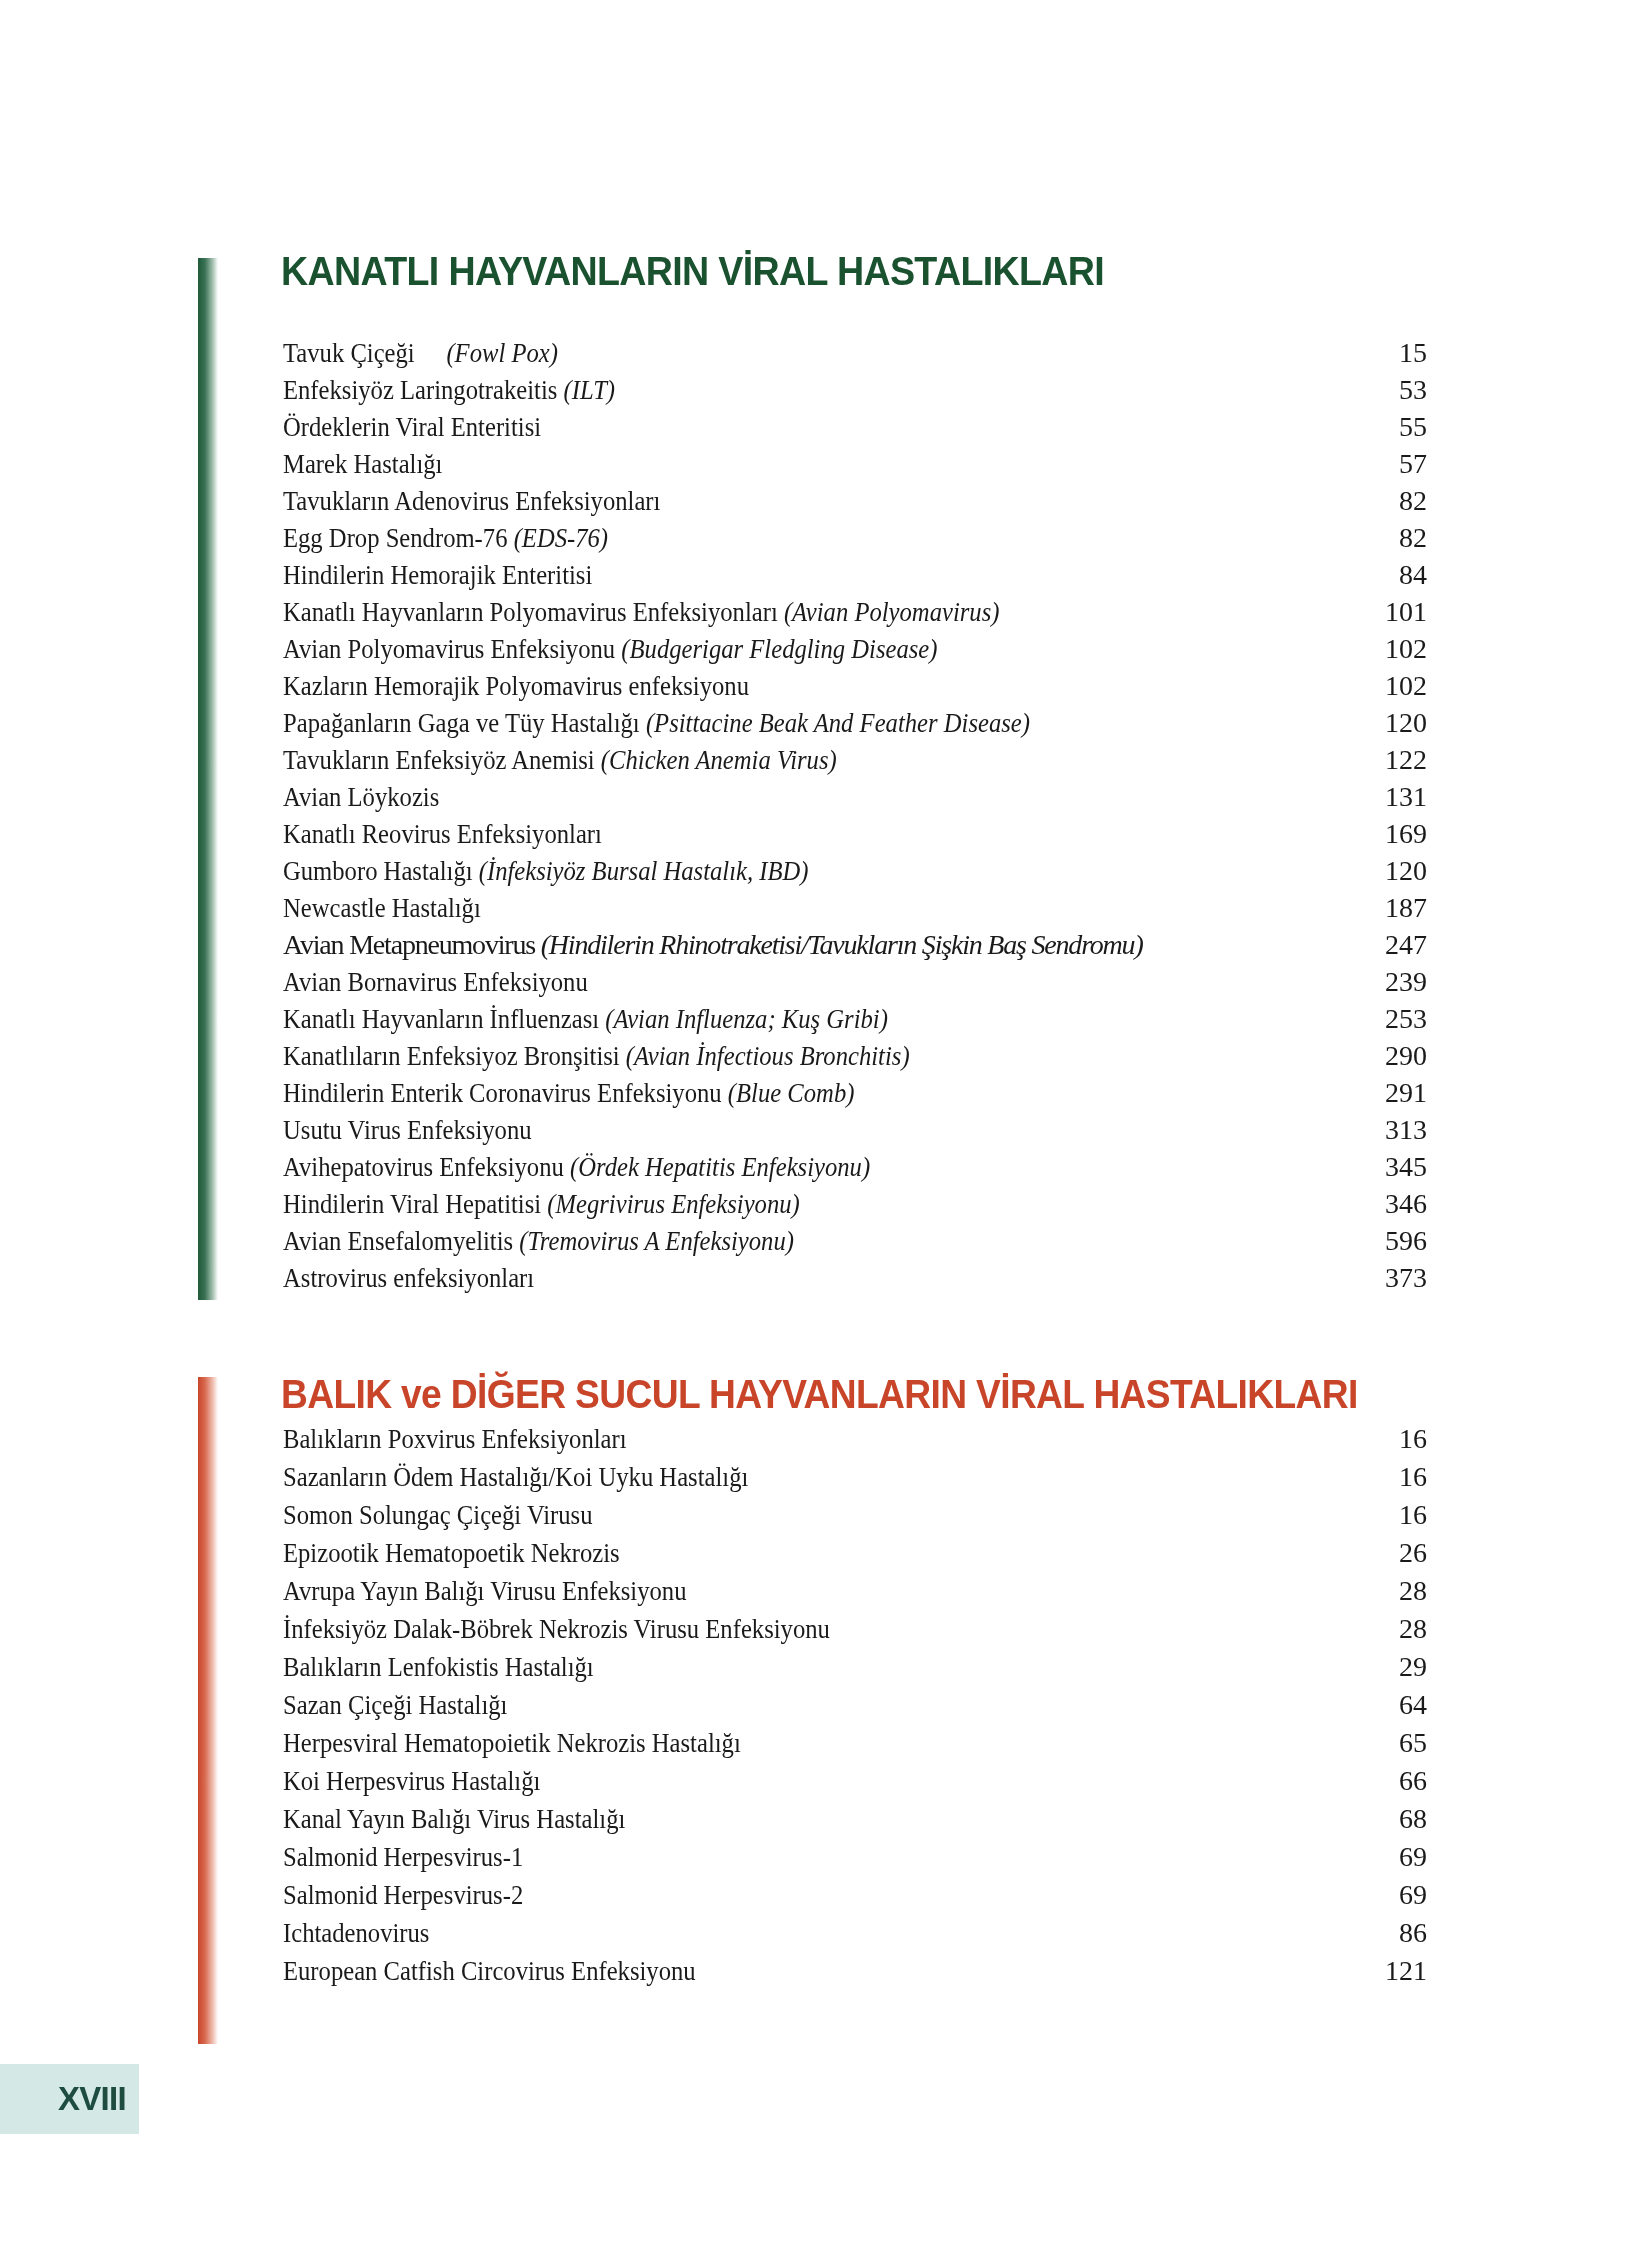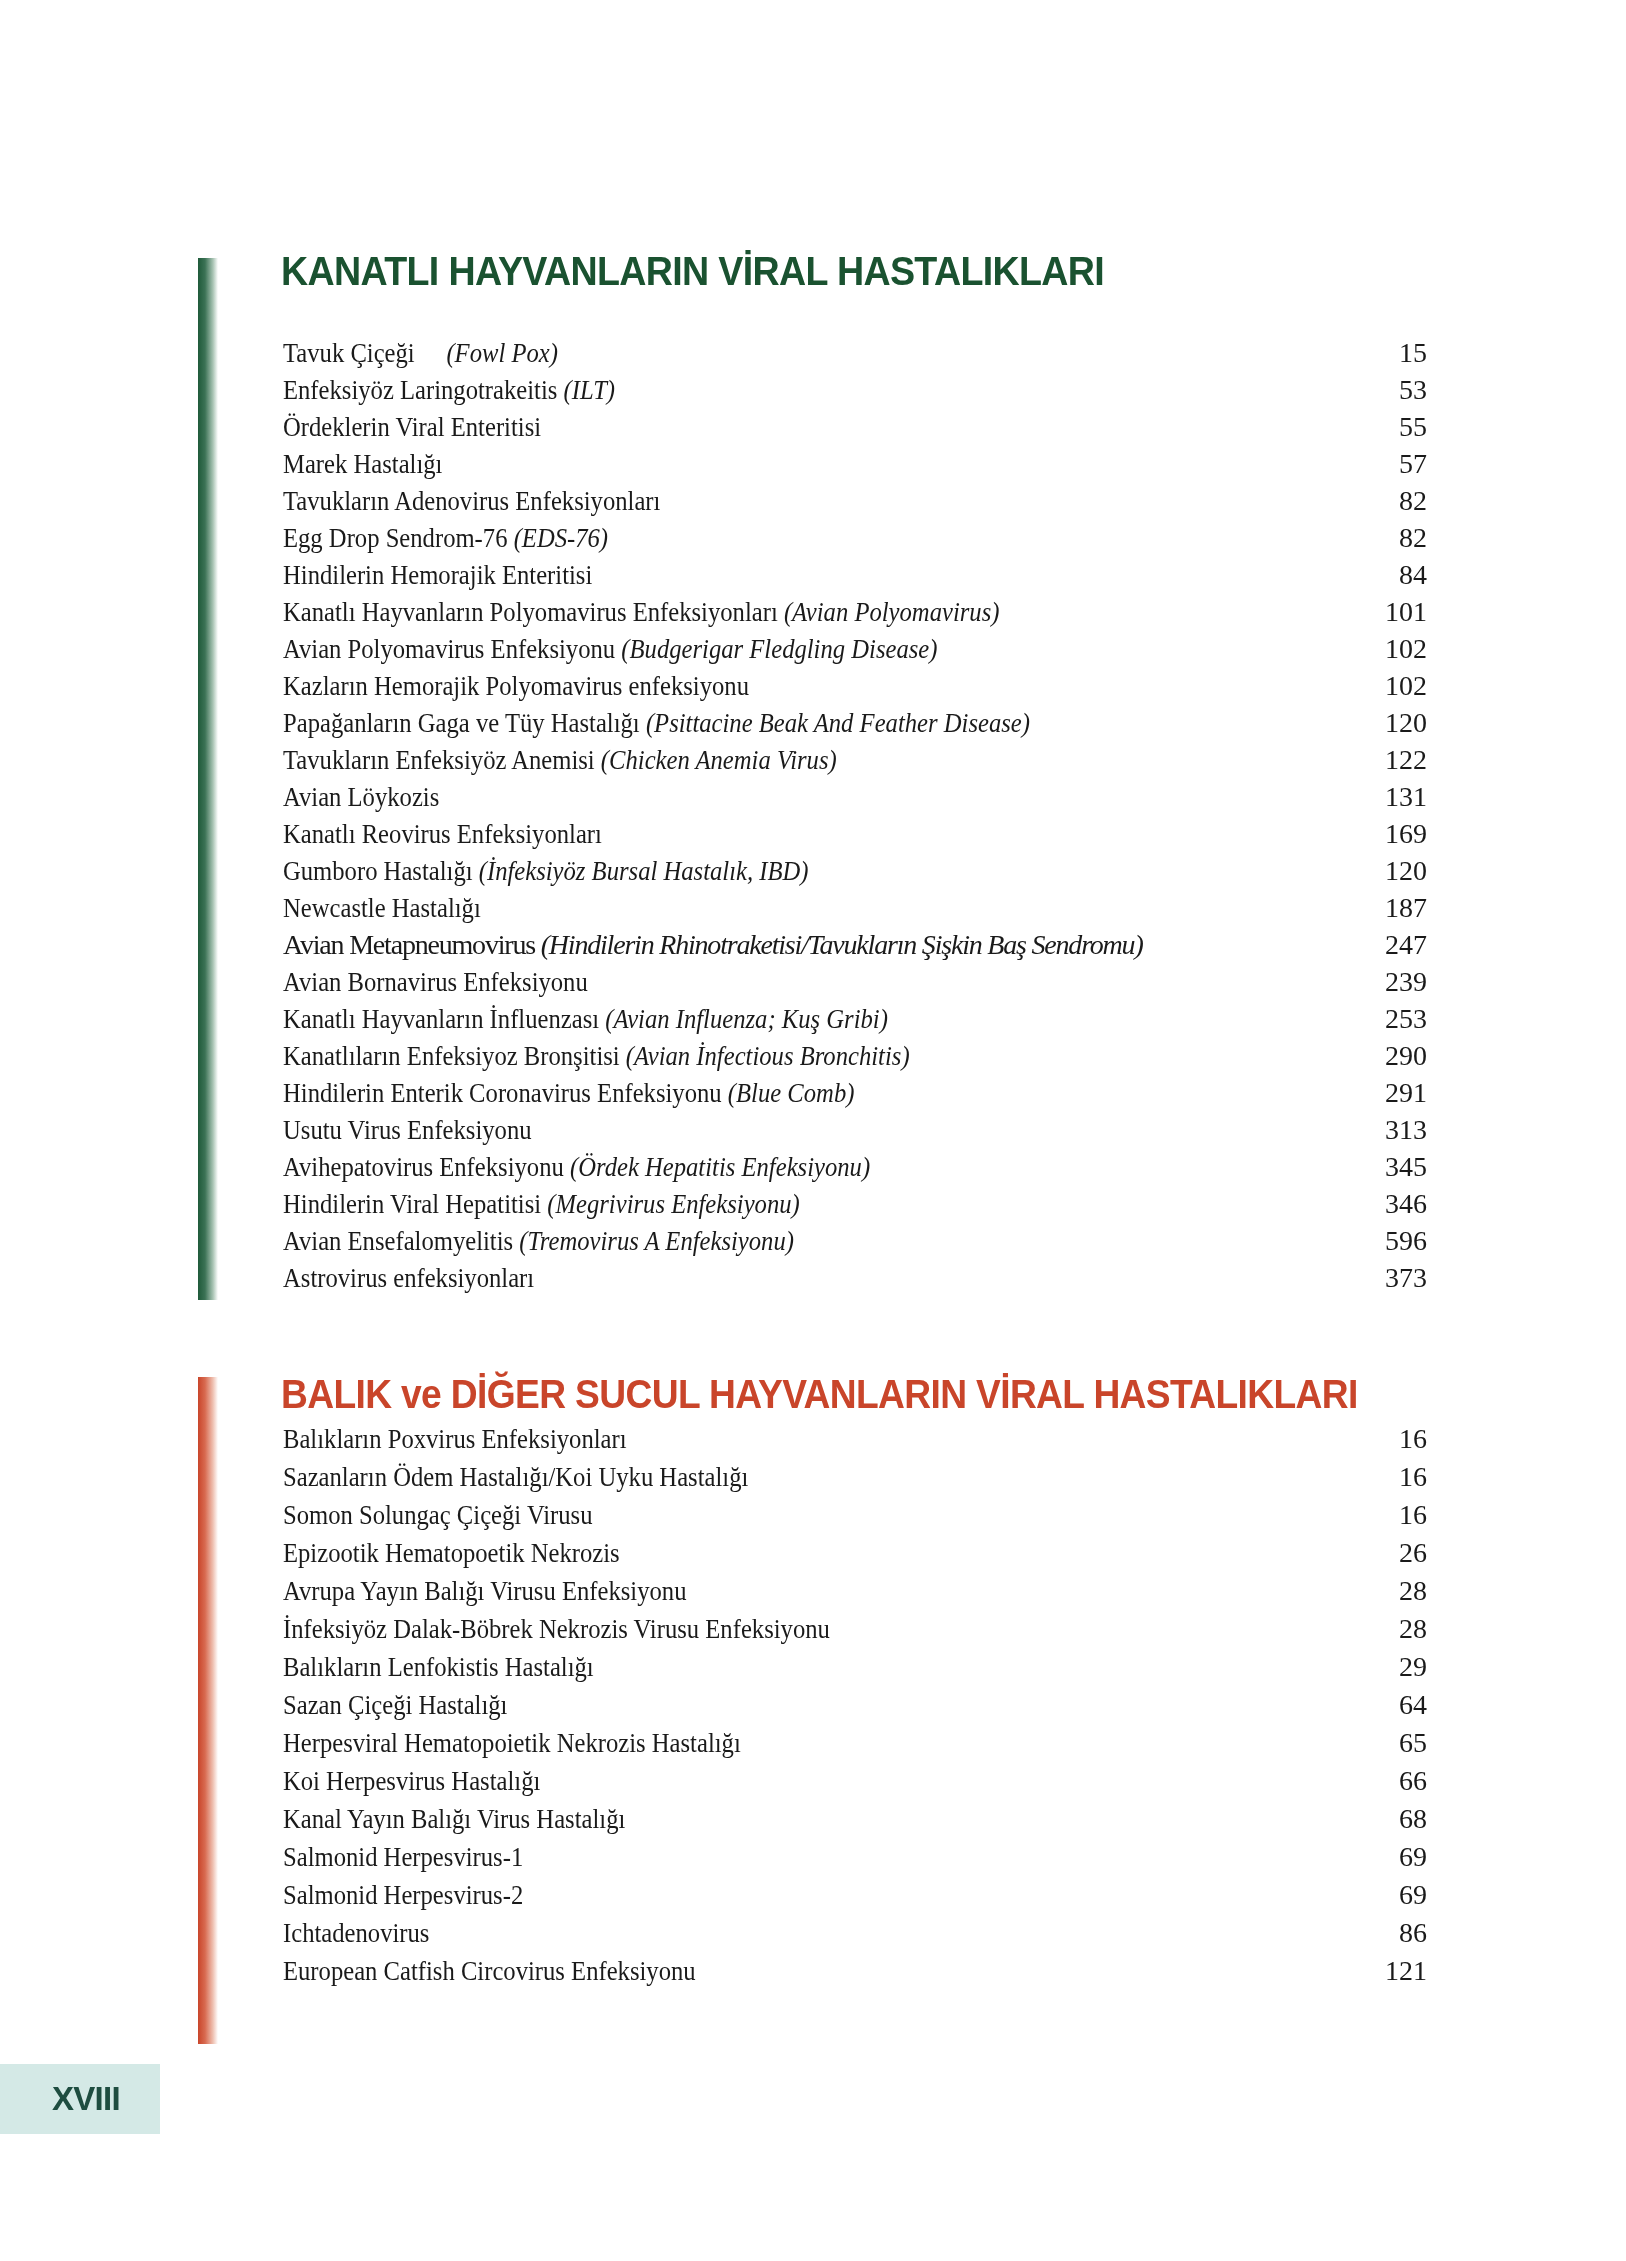--- a/index.html
+++ b/index.html
@@ -30,23 +30,23 @@
   }
   .toc.s1 li { line-height: 37px; }
   .toc.s2 li { line-height: 38px; }
   .toc .title { flex: 1 1 auto; padding-right: 40px; transform: scaleX(0.88); transform-origin: left center; white-space: normal; }
   .toc .title .sub { font-style: italic; }
   .toc .title .gap { display: inline-block; width: 36px; }
   .toc .page-no { flex: 0 0 auto; text-align: right; min-width: 59px; }
   .toc li.wrap .title { width: 931px; max-width: 931px; transform: none; letter-spacing: -1.2px; }
 
   .folio {
-    position: absolute; left: 0; top: 2064px; width: 160px; height: 70px;
+    position: absolute; left: 0; top: 2064px; width: 139px; height: 70px;
     background: #d4e9e6; display: flex; align-items: center; justify-content: flex-end;
-    box-sizing: border-box; padding-right: 40px;
+    box-sizing: border-box; padding-right: 13px;
   }
   .folio span {
     font-family: "Liberation Sans", "DejaVu Sans", sans-serif; font-weight: bold;
     font-size: 33px; color: #1e4d40; letter-spacing: -0.7px;
   }
 </style>
 </head>
 <body>
 
 <div class="page">

